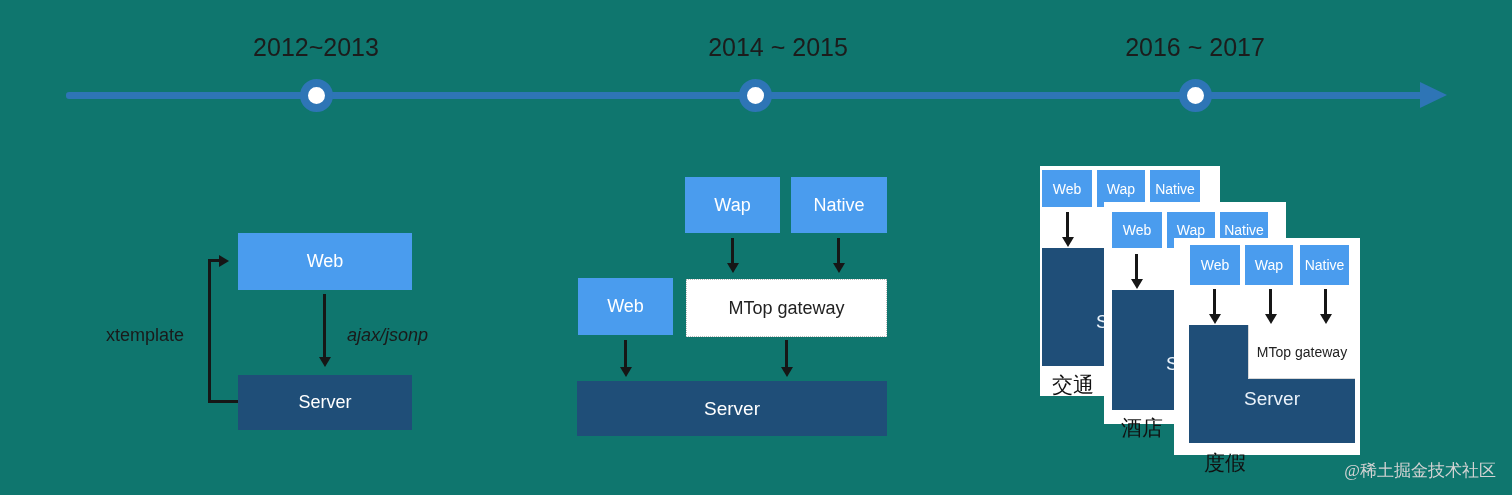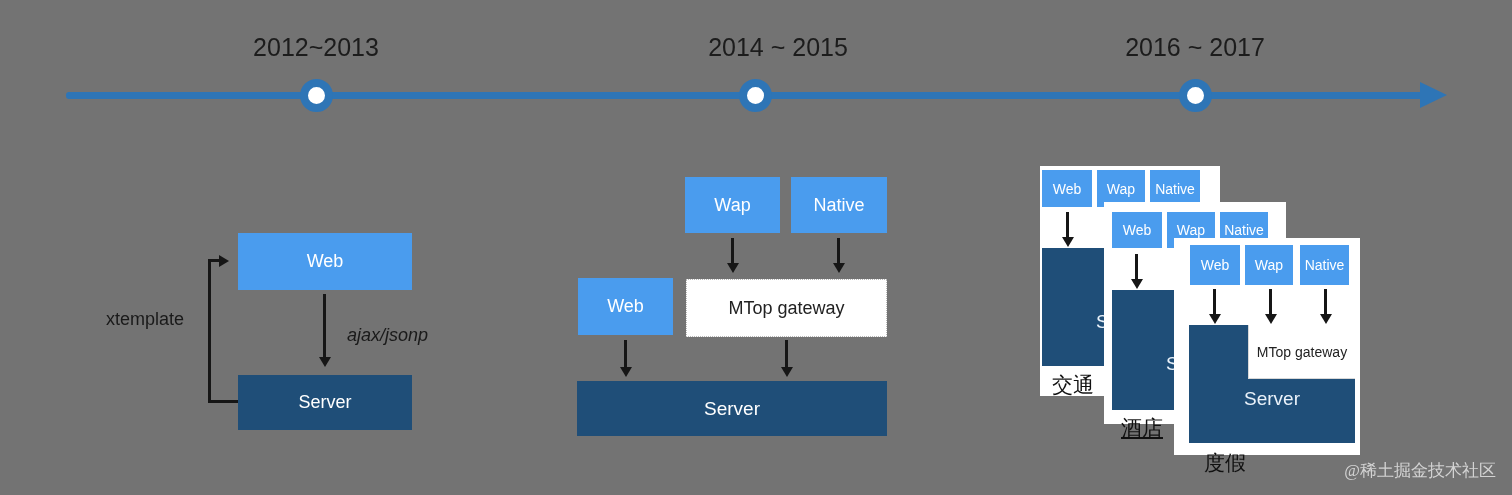--- a/index.html
+++ b/index.html
@@ -1,18 +1,18 @@
 <!DOCTYPE html>
 <html><head>
 <meta charset="utf-8">
 <style>
   html,body { margin:0; padding:0; background:#fff; }
   .stage {
     position:relative; width:1512px; height:495px; overflow:hidden;
-    background:#737373;
+    background:#0f766e;
     font-family:"Liberation Sans","DejaVu Sans",sans-serif;
     color:#1a1a1a;
   }
 
   
   .tl-line { position:absolute; left:66px; top:92px; width:1358px; height:7px; background:#2e75b6; border-radius:3px; }
   .tl-head { position:absolute; left:1420px; top:82px; width:0; height:0;
              border-top:13px solid transparent; border-bottom:13px solid transparent;
              border-left:27px solid #2e75b6; }
   .tl-node { position:absolute; top:79px; width:17px; height:17px; background:#fff;
@@ -81,21 +81,21 @@
     <div class="tl-node" style="left:1179px"></div>
   </div>
 
   <div>
     <div class="box light fs18" style="left:238px; top:233px; width:174px; height:57px;">Web</div>
     <div class="box dark fs18" style="left:238px; top:375px; width:174px; height:55px;">Server</div>
 
     <div class="varrow" style="left:323px; top:294px; height:64px;"></div>
 
     <div class="note" style="left:347px; top:325px;font-style:italic;">ajax/jsonp</div>
-    <div class="note" style="left:106px; top:309px;">xtemplate</div>
+    <div class="note" style="left:106px; top:325px;">xtemplate</div>
 
     <div class="vline" style="left:208px; top:259px; height:144px;"></div>
     <div class="hline" style="left:208px; top:259px; width:12px;"></div>
     <div class="rhead" style="left:219px; top:254.5px;"></div>
     <div class="hline" style="left:208px; top:400px; width:30px;"></div>
   </div>
 
   <div>
     <div class="box light fs18" style="left:685px; top:177px; width:95px; height:56px;">Wap</div>
     <div class="box light fs18" style="left:791px; top:177px; width:96px; height:56px;">Native</div>
@@ -141,19 +141,19 @@
       <div class="varrow" style="left:39px;  top:51px; height:26px;"></div>
       <div class="varrow" style="left:95px;  top:51px; height:26px;"></div>
       <div class="varrow" style="left:150px; top:51px; height:26px;"></div>
       <div class="darkpane" style="left:15px; top:87px; width:166px; height:118px;">
         <div class="inset">MTop gateway</div>
         <div class="server-txt">Server</div>
       </div>
     </div>
 
     <div class="card-label" style="left:1052px; top:371px;">交通</div>
-    <div class="card-label" style="left:1121px; top:414px;text-decoration:underline;">酒店</div>
+    <div class="card-label" style="left:1121px; top:414px;">酒店</div>
     <div class="card-label" style="left:1204px; top:449px;">度假</div>
   </div>
 
   <div class="watermark">@稀土掘金技术社区</div>
 
 </div>
 
 </body></html>

